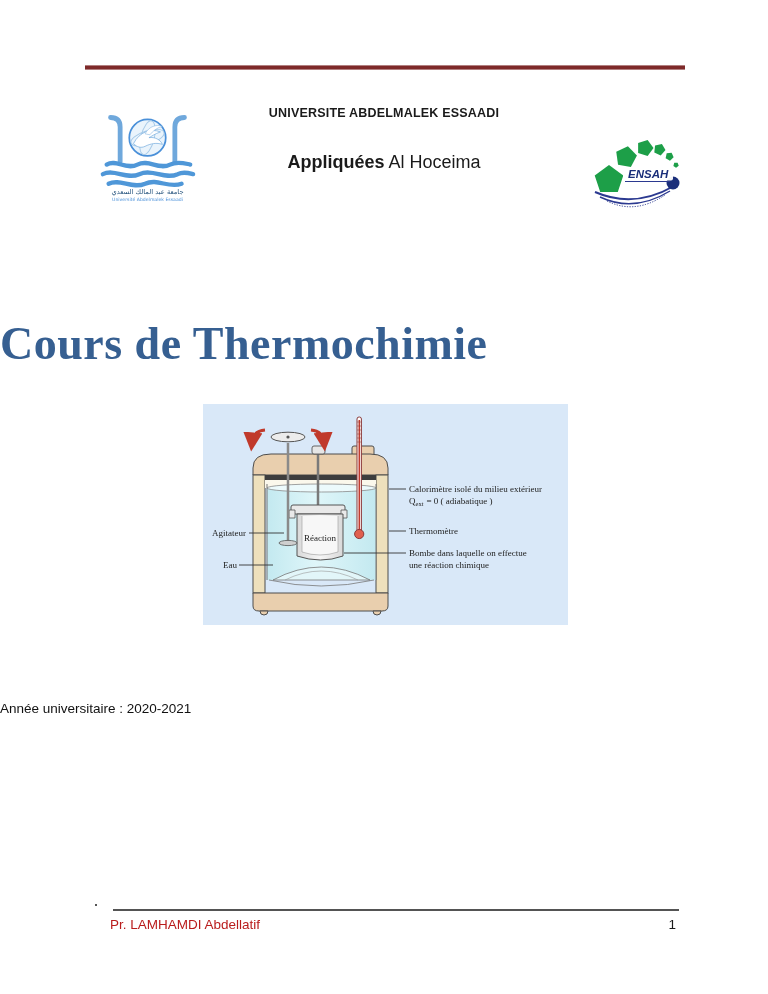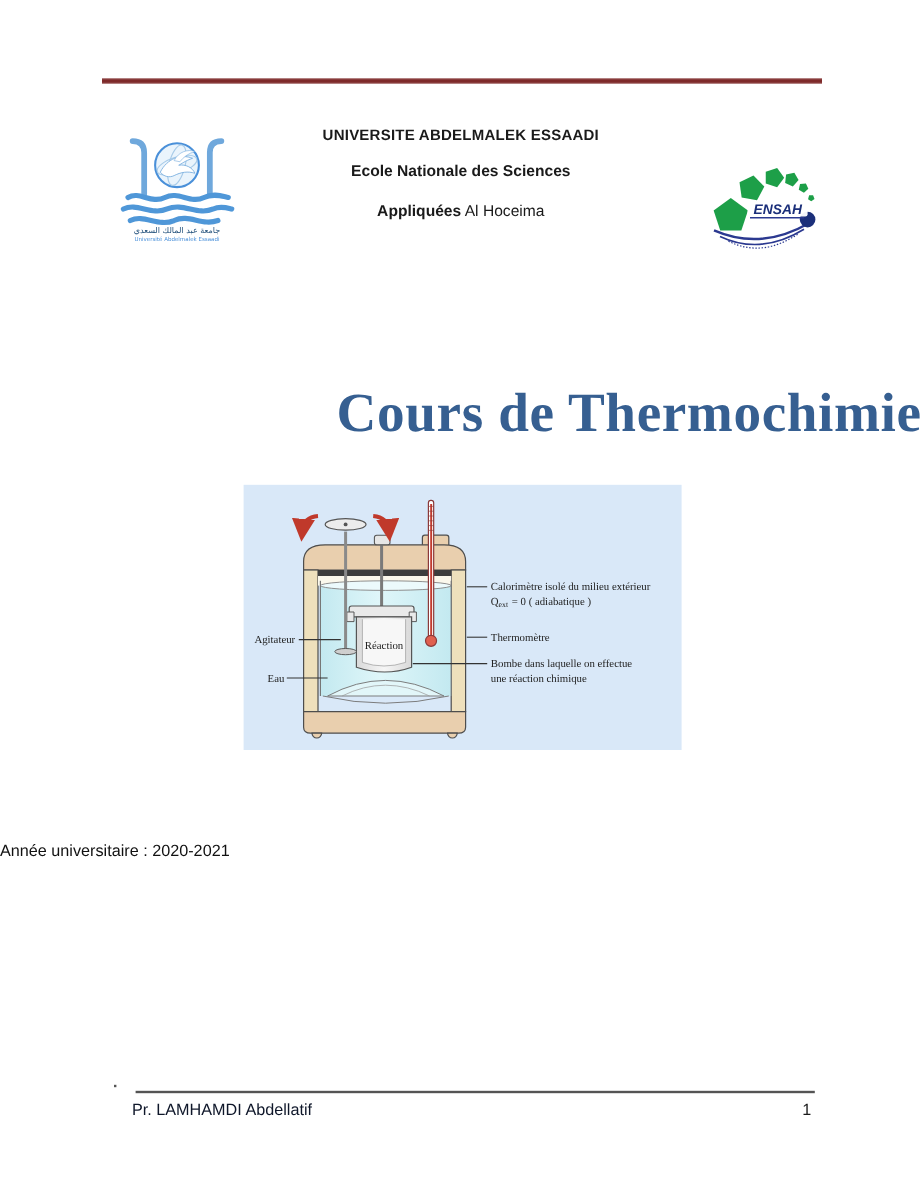--- a/index.html
+++ b/index.html
@@ -10,45 +10,45 @@
   
   .top-rule{
     position:absolute;left:85px;top:66px;width:600px;height:3px;
     background:#7e2a2a;
     box-shadow:0 -1px 0 #b28080, 0 1px 0 #b28080;
   }
   
   .hdr-line{position:absolute;left:0;right:0;text-align:center;margin:0;}
   .hdr-uni{top:106px;font-size:12.5px;font-weight:bold;letter-spacing:.2px;}
   .hdr-ecole{top:135px;font-size:13px;font-weight:bold;}
-  .hdr-appl{top:168px;font-size:13px;}
+  .hdr-appl{top:152px;font-size:18px;}
   .hdr-appl .b{font-weight:bold;}
   .logo-left{position:absolute;left:95px;top:106px;width:105px;height:96px;}
   .logo-right{position:absolute;left:588px;top:136px;width:96px;height:80px;}
   
   .main-title{
-    position:absolute;left:0;right:0;top:317px;text-align:right;margin:0;
+    position:absolute;left:0;right:0;top:317px;text-align:left;margin:0;
     font-family:"Liberation Serif",serif;font-weight:bold;font-size:46px;
     letter-spacing:.5px;color:#365f91;
   }
   
   .figure{
     position:absolute;left:203px;top:404px;width:365px;height:221px;
     background:#d9e8f8;
   }
   .figure svg{display:block;}
   
   .year-line{
     position:absolute;left:0;right:0;top:701px;text-align:left;margin:0;
     font-size:13.5px;color:#111;
   }
   
   .footer-dot{position:absolute;left:95px;top:904px;width:2px;height:2px;background:#555;}
   .footer-rule{position:absolute;left:113px;top:909px;width:566px;height:2px;background:#545454;}
-  .footer-author{position:absolute;left:110px;top:917px;font-size:13.5px;color:#0f172a;}
+  .footer-author{position:absolute;left:110px;top:917px;font-size:13.5px;color:#b91c1c;}
   .footer-page{position:absolute;right:92px;top:917px;font-size:13.5px;color:#1a1a1a;}
   .fig-label{font-family:"Liberation Serif",serif;font-size:9px;fill:#222;}
 </style>
 </head>
 <body>
 
 <div class="page">
 
   <div class="top-rule"></div>
 
@@ -63,21 +63,20 @@
       <path d="M50,29 C54,21 62,19 68,21 C62,23 58,26 55,30 Z" fill="#ffffff" stroke="#6fa8dc" stroke-width="0.5"></path>
       <path d="M10,61 C20,55 30,67 42,61 C54,55 64,67 76,61 C84,57 92,60 97,61" fill="none" stroke="#4f97d8" stroke-width="4.5" stroke-linecap="round"></path>
       <path d="M6,71 C18,65 30,77 44,71 C58,65 70,77 84,71 C90,68 96,70 100,71" fill="none" stroke="#4f97d8" stroke-width="4.5" stroke-linecap="round"></path>
       <path d="M12,81 C24,75 36,87 50,81 C63,75 74,86 88,81" fill="none" stroke="#4f97d8" stroke-width="4.5" stroke-linecap="round"></path>
       <text x="52.5" y="92" text-anchor="middle" font-family="DejaVu Sans, sans-serif" font-size="7" fill="#1f4e79">جامعة عبد المالك السعدي</text>
       <text x="52.5" y="99" text-anchor="middle" font-family="DejaVu Sans, sans-serif" font-size="4.8" fill="#4a90d9">Université Abdelmalek Essaadi</text>
     </svg>
   </div>
 
   <p class="hdr-line hdr-uni">UNIVERSITE ABDELMALEK ESSAADI</p>
-  <p class="hdr-line hdr-ecole">Ecole Nationale des Sciences</p>
   <p class="hdr-line hdr-appl"><span class="b">Appliquées</span> <span>Al Hoceima</span></p>
 
   <div class="logo-right">
     <svg width="96" height="80" viewBox="0 0 96 80">
       <polygon points="21,29 35.3,39.4 29.8,56.1 12.2,56.1 6.7,39.4" fill="#1d9f48"></polygon>
       <polygon points="38,10 48.5,17.6 44.5,29.9 31.5,29.9 27.5,17.6" fill="#1d9f48" transform="rotate(10 38 21)"></polygon>
       <polygon points="57,3.5 65.1,9.4 62,18.9 52,18.9 48.9,9.4" fill="#1d9f48" transform="rotate(18 57 12)"></polygon>
       <polygon points="71.5,7.5 77.2,11.6 75,18.4 68,18.4 65.8,11.6" fill="#1d9f48" transform="rotate(24 71.5 13.5)"></polygon>
       <polygon points="81.5,16.3 85.5,19.2 84,23.9 79,23.9 77.5,19.2" fill="#1d9f48" transform="rotate(30 81.5 20.5)"></polygon>
       <polygon points="88,26.2 90.7,28.1 89.6,31.3 86.4,31.3 85.3,28.1" fill="#1d9f48" transform="rotate(34 88 29)"></polygon>

